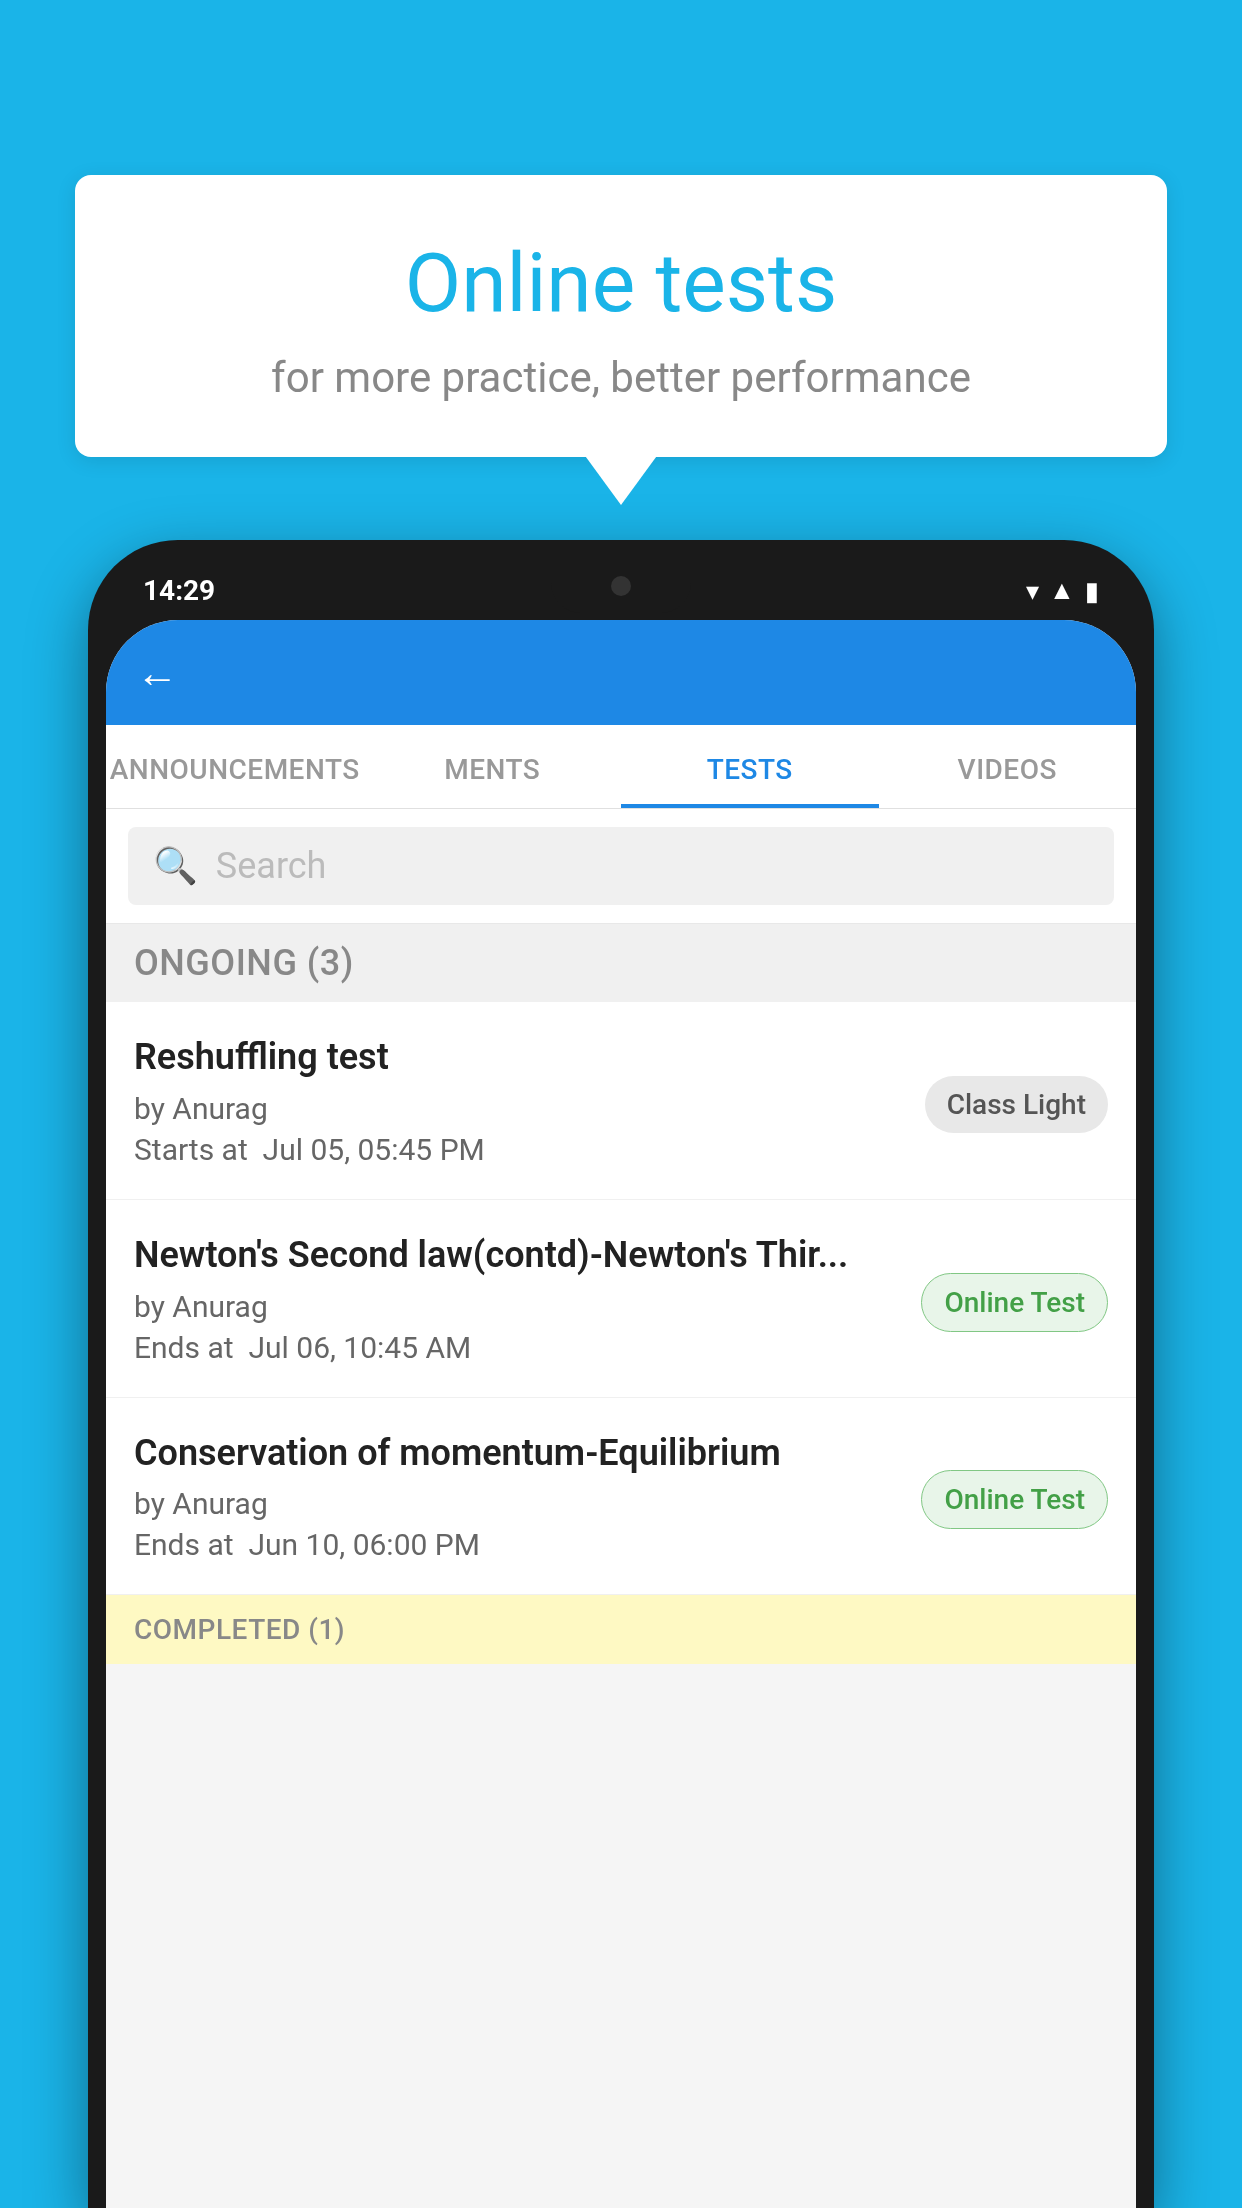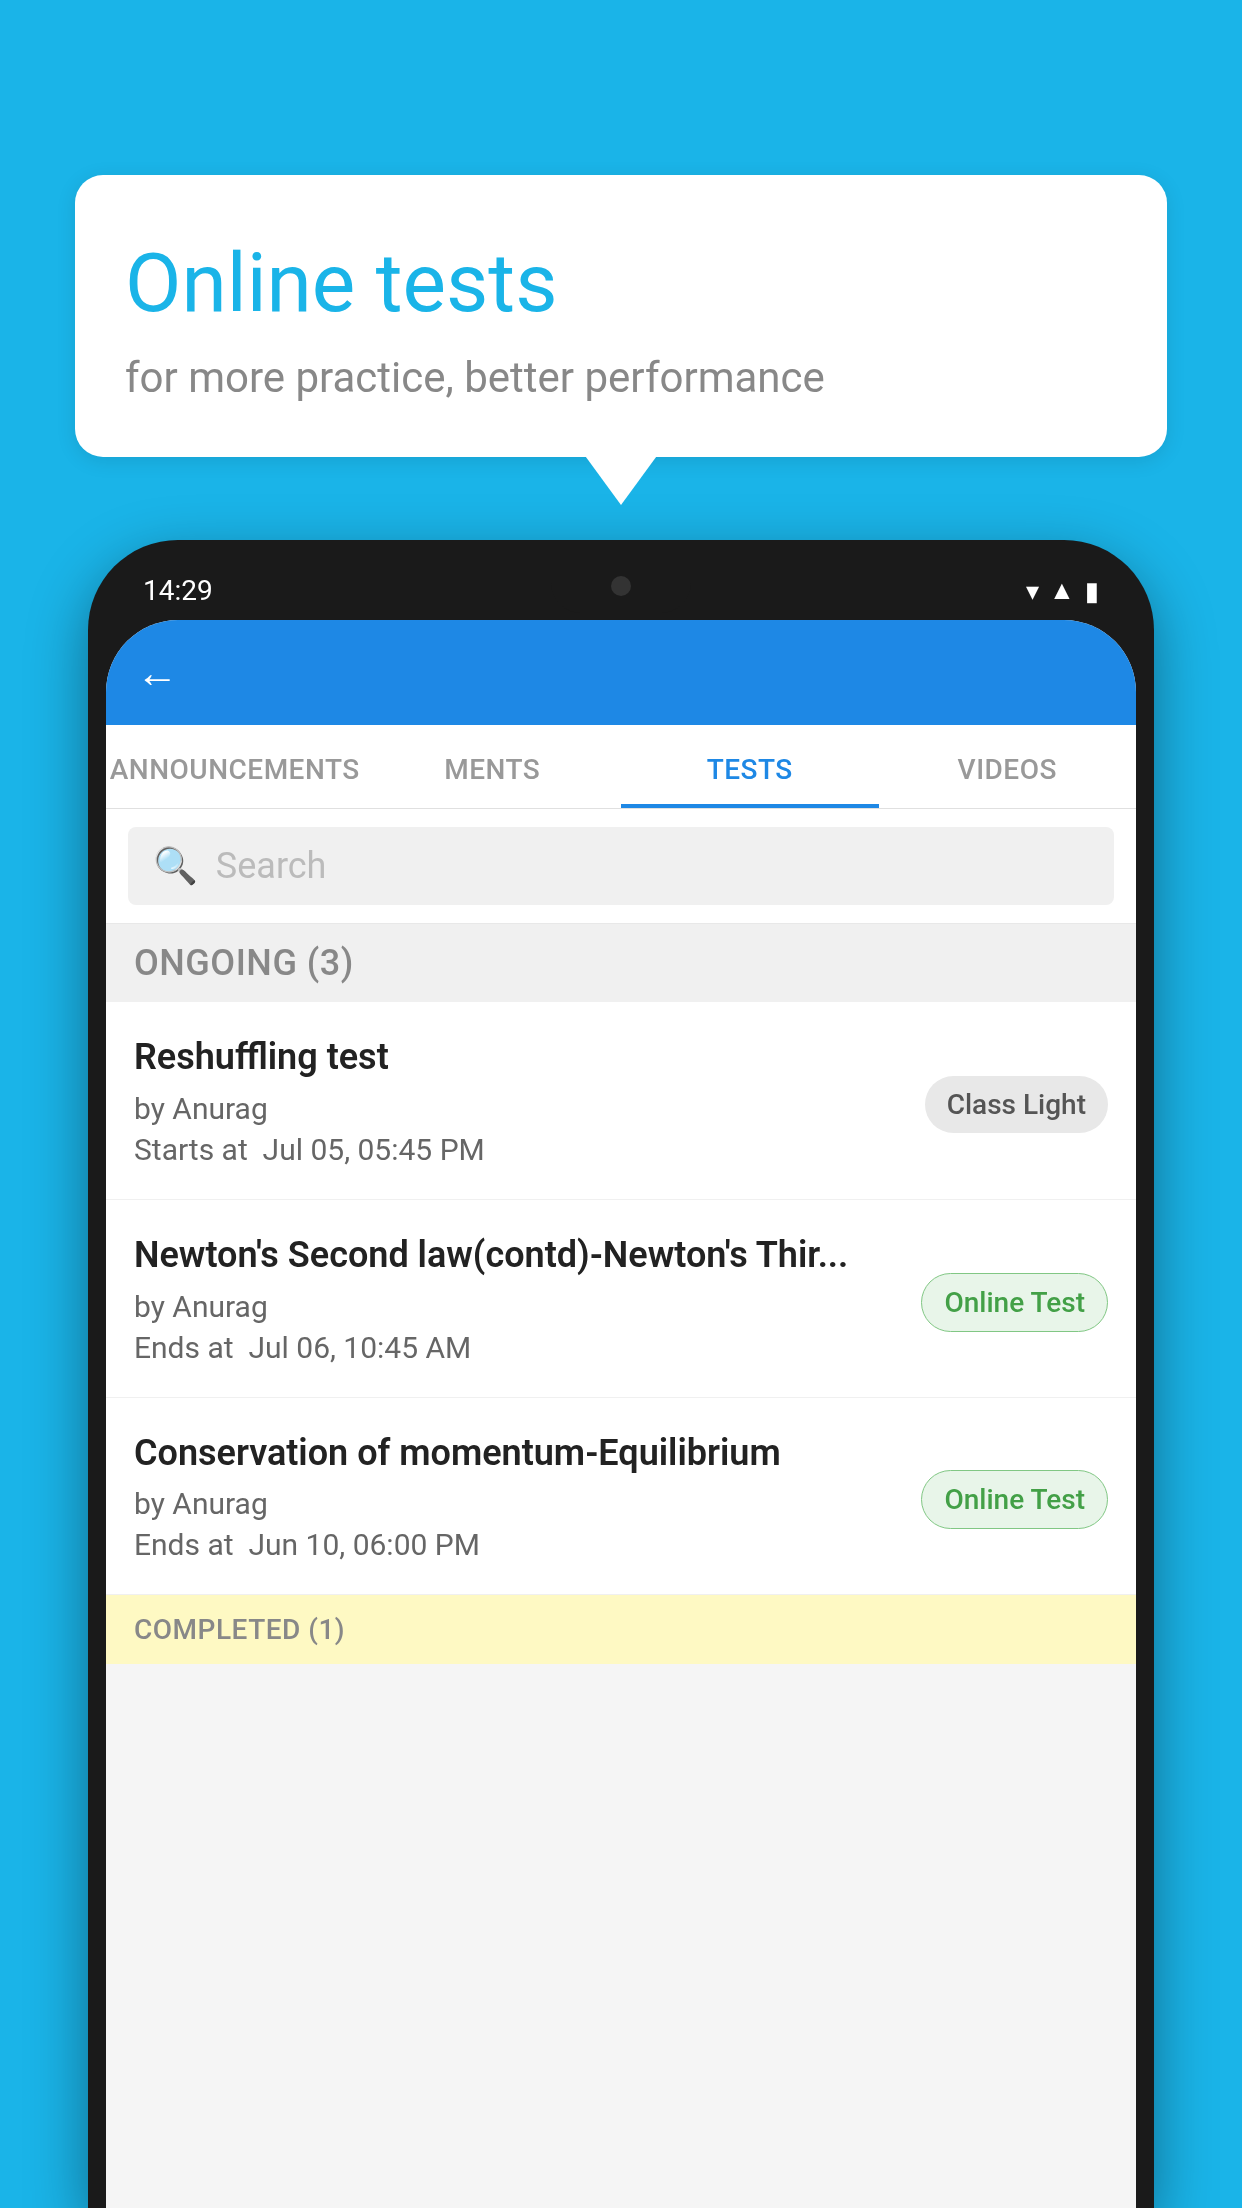--- a/index.html
+++ b/index.html
@@ -13,22 +13,23 @@
       overflow: hidden;
     }
 
     
     .speech-bubble {
       position: absolute;
       top: 175px;
       left: 75px;
       right: 75px;
       background: white;
-      border-radius: 28px;
+      border-radius: 16px;
       padding: 60px 50px 55px;
+      text-align: center;
       box-shadow: 0 4px 20px rgba(0,0,0,0.1);
     }
     .speech-bubble::after {
       content: '';
       position: absolute;
       bottom: -48px;
       left: 50%;
       transform: translateX(-50%);
       width: 0;
       height: 0;
@@ -72,21 +73,21 @@
       display: flex;
       align-items: center;
       justify-content: space-between;
       padding: 0 55px;
       z-index: 10;
     }
 
     .phone-time {
       color: white;
       font-size: 28px;
-      font-weight: 400;
+      font-weight: 700;
     }
 
     .phone-notch {
       position: absolute;
       top: 0;
       left: 50%;
       transform: translateX(-50%);
       width: 140px;
       height: 55px;
       background: #1a1a1a;

